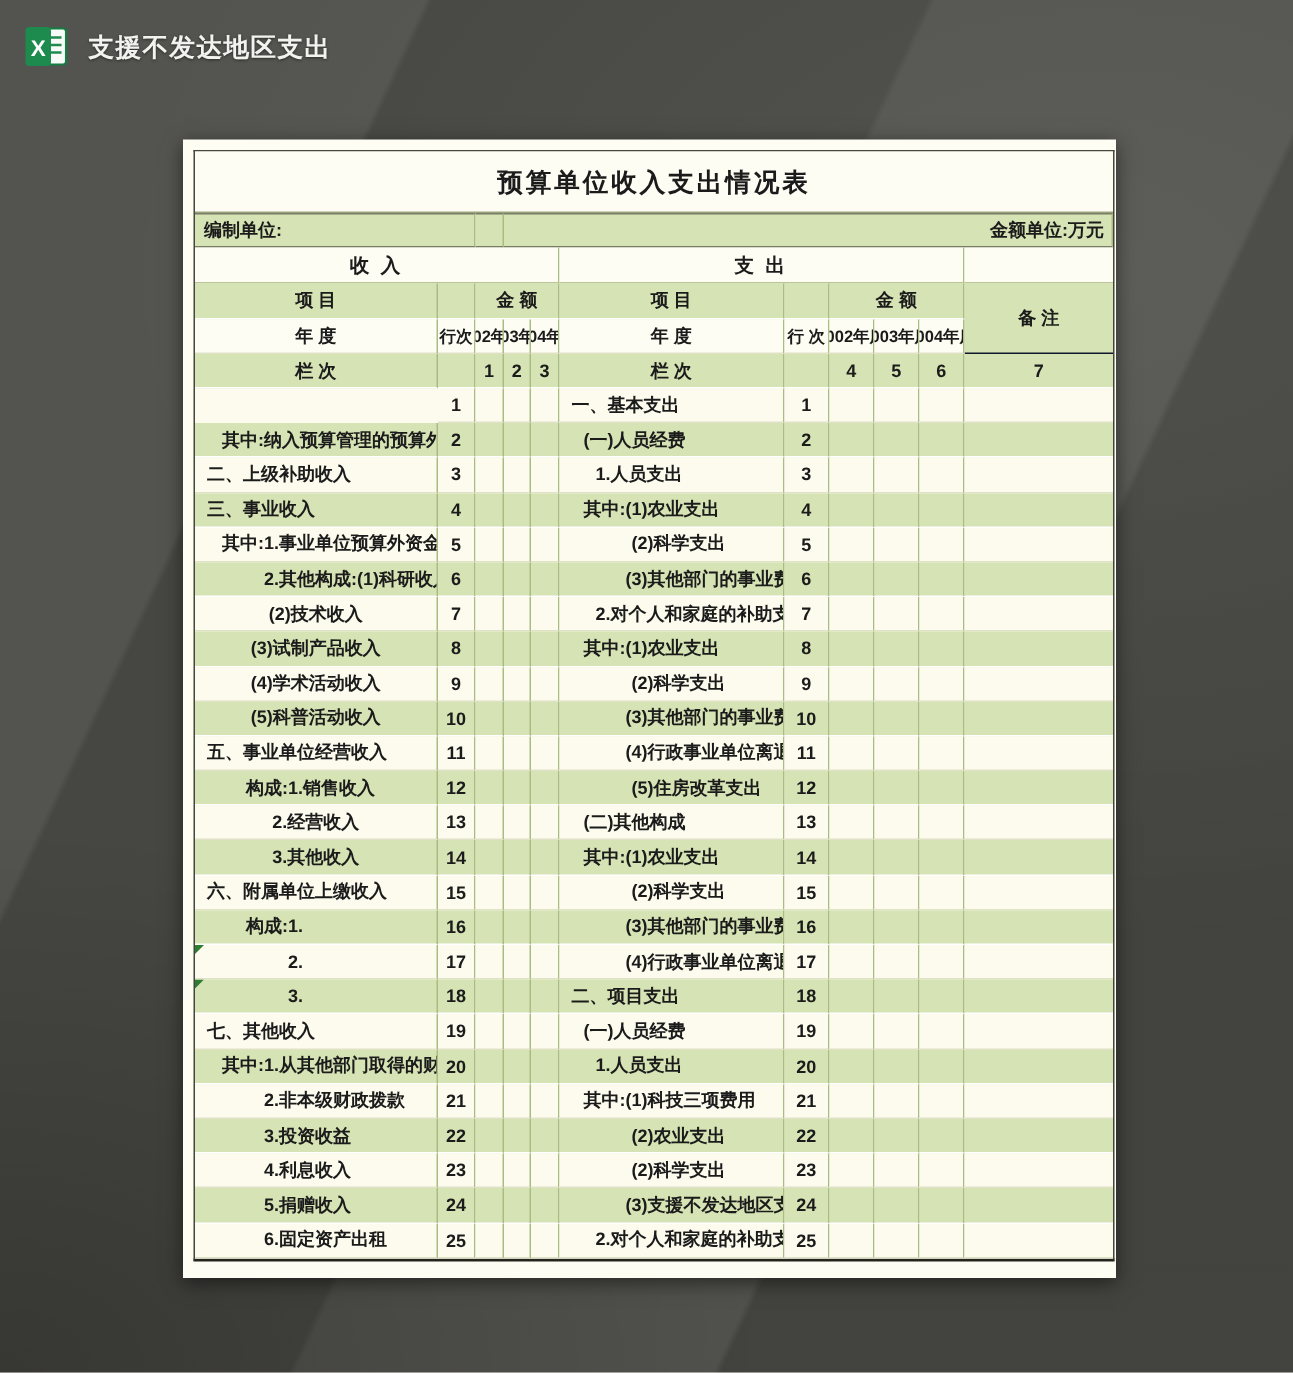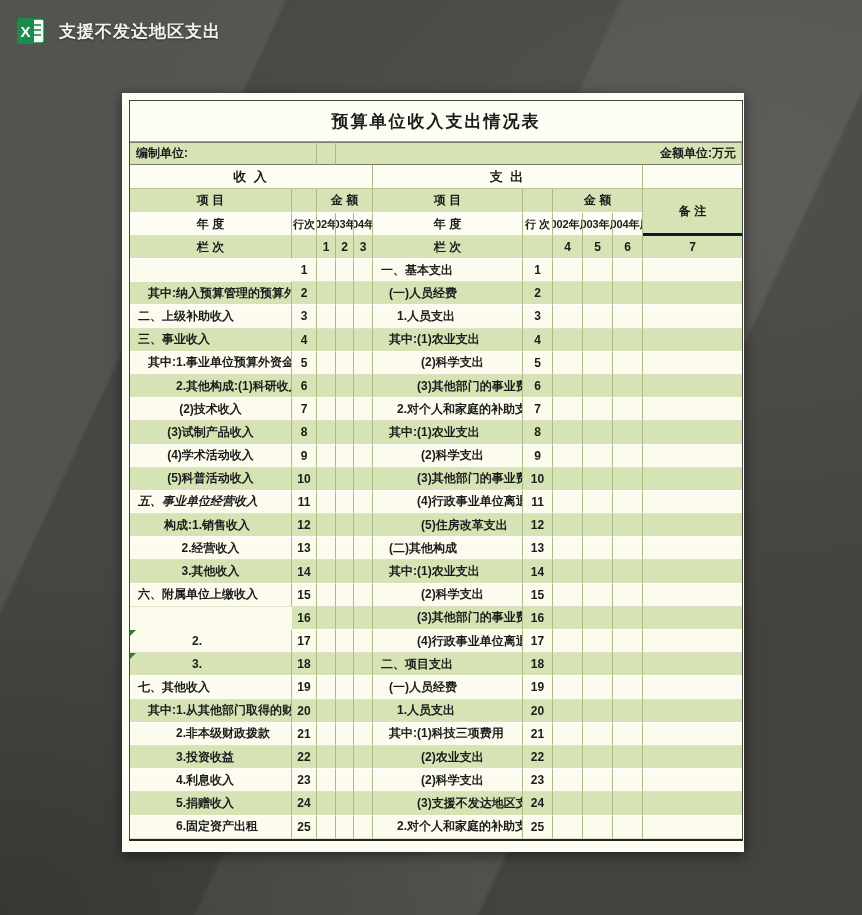--- a/index.html
+++ b/index.html
@@ -71,21 +71,21 @@
       <div class="cell bright center sec" style="grid-area:3/1/4/6">收  入</div>
       <div class="cell bright center sec" style="grid-area:3/6/4/11">支  出</div>
       <div class="cell bright sec noline" style="grid-area:3/11/4/12"></div>
 
       <div class="cell g center" style="grid-area:4/1/5/2">项  目</div>
       <div class="cell g" style="grid-area:4/2/5/3"></div>
       <div class="cell g center" style="grid-area:4/3/5/6">金  额</div>
       <div class="cell g center" style="grid-area:4/6/5/7">项  目</div>
       <div class="cell g" style="grid-area:4/7/5/8"></div>
       <div class="cell g center" style="grid-area:4/8/5/11">金  额</div>
-      <div class="cell g center noline" style="grid-area:4/11/6/12;border-bottom:3px solid #0f172a">备 注</div>
+      <div class="cell g center noline" style="grid-area:4/11/6/12;border-bottom:1px solid #0f172a">备 注</div>
 
       <div class="cell w bright center" style="grid-area:5/1/6/2">年  度</div>
       <div class="cell w bright center small" style="grid-area:5/2/6/3">行次</div>
       <div class="cell w bright yr" style="grid-area:5/3/6/4">2002年度</div>
       <div class="cell w bright yr" style="grid-area:5/4/6/5">2003年度</div>
       <div class="cell w bright yr" style="grid-area:5/5/6/6">2004年度</div>
       <div class="cell w bright center" style="grid-area:5/6/6/7">年  度</div>
       <div class="cell w bright center small" style="grid-area:5/7/6/8">行 次</div>
       <div class="cell w bright yr" style="grid-area:5/8/6/9">2002年度</div>
       <div class="cell w bright yr" style="grid-area:5/9/6/10">2003年度</div>
@@ -215,21 +215,21 @@
     <div class="cell g" style="grid-area: 16 / 3;"></div>
     <div class="cell g" style="grid-area: 16 / 4;"></div>
     <div class="cell g" style="grid-area: 16 / 5;"></div>
     <div class="cell g" style="grid-area: 16 / 6; padding-left: 44px;">(3)其他部门的事业费</div>
     <div class="cell ln g" style="grid-area: 16 / 7;">10</div>
     <div class="cell g" style="grid-area: 16 / 8;"></div>
     <div class="cell g" style="grid-area: 16 / 9;"></div>
     <div class="cell g" style="grid-area: 16 / 10;"></div>
     <div class="cell noline g" style="grid-area: 16 / 11;"></div>
 
-    <div class="cell w" style="grid-area: 17 / 1; padding-left: 8px; font-style: italic;">五、事业单位经营收入</div>
+    <div class="cell w" style="grid-area: 17 / 1; padding-left: 8px;">五、事业单位经营收入</div>
     <div class="cell ln w" style="grid-area: 17 / 2;">11</div>
     <div class="cell w" style="grid-area: 17 / 3;"></div>
     <div class="cell w" style="grid-area: 17 / 4;"></div>
     <div class="cell w" style="grid-area: 17 / 5;"></div>
     <div class="cell w" style="grid-area: 17 / 6; padding-left: 44px;">(4)行政事业单位离退休支出</div>
     <div class="cell ln w" style="grid-area: 17 / 7;">11</div>
     <div class="cell w" style="grid-area: 17 / 8;"></div>
     <div class="cell w" style="grid-area: 17 / 9;"></div>
     <div class="cell w" style="grid-area: 17 / 10;"></div>
     <div class="cell noline w" style="grid-area: 17 / 11;"></div>
@@ -275,20 +275,21 @@
     <div class="cell w" style="grid-area: 21 / 3;"></div>
     <div class="cell w" style="grid-area: 21 / 4;"></div>
     <div class="cell w" style="grid-area: 21 / 5;"></div>
     <div class="cell w" style="grid-area: 21 / 6; padding-left: 48px;">(2)科学支出</div>
     <div class="cell ln w" style="grid-area: 21 / 7;">15</div>
     <div class="cell w" style="grid-area: 21 / 8;"></div>
     <div class="cell w" style="grid-area: 21 / 9;"></div>
     <div class="cell w" style="grid-area: 21 / 10;"></div>
     <div class="cell noline w" style="grid-area: 21 / 11;"></div>
 
+    <div class="cell g" style="grid-area: 22 / 1; padding-left: 34px;">构成:1.</div>
     <div class="cell ln g" style="grid-area: 22 / 2;">16</div>
     <div class="cell g" style="grid-area: 22 / 3;"></div>
     <div class="cell g" style="grid-area: 22 / 4;"></div>
     <div class="cell g" style="grid-area: 22 / 5;"></div>
     <div class="cell g" style="grid-area: 22 / 6; padding-left: 44px;">(3)其他部门的事业费</div>
     <div class="cell ln g" style="grid-area: 22 / 7;">16</div>
     <div class="cell g" style="grid-area: 22 / 8;"></div>
     <div class="cell g" style="grid-area: 22 / 9;"></div>
     <div class="cell g" style="grid-area: 22 / 10;"></div>
     <div class="cell noline g" style="grid-area: 22 / 11;"></div>

